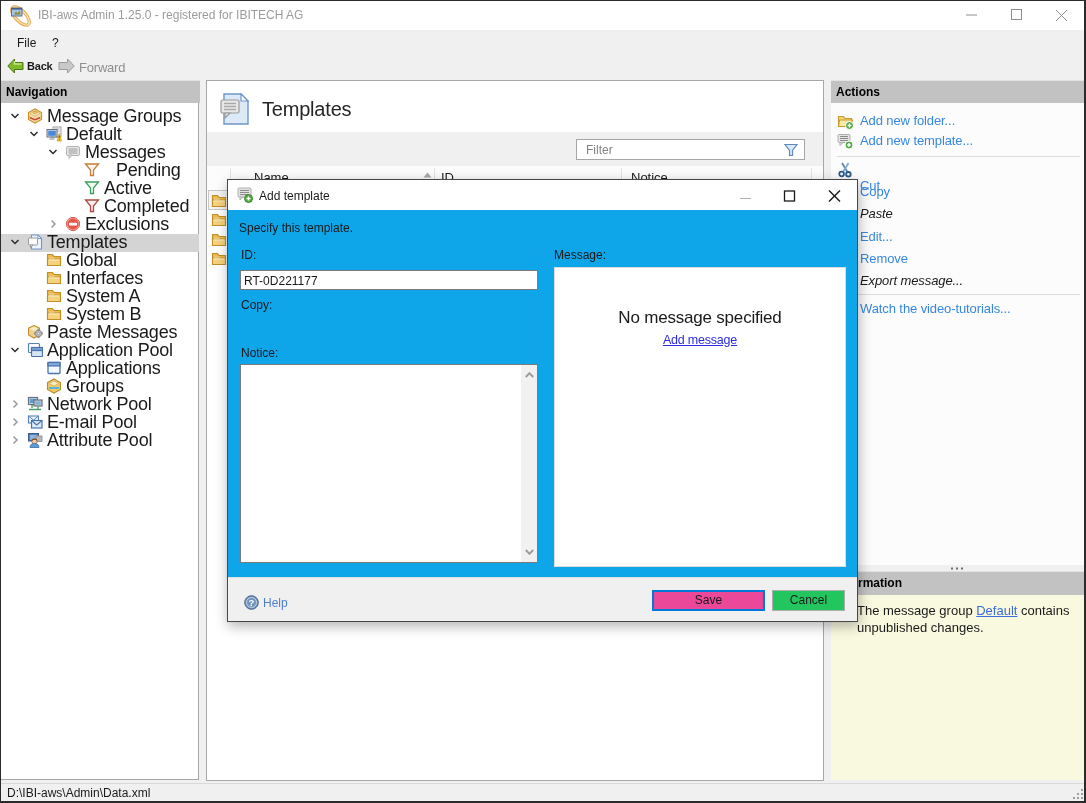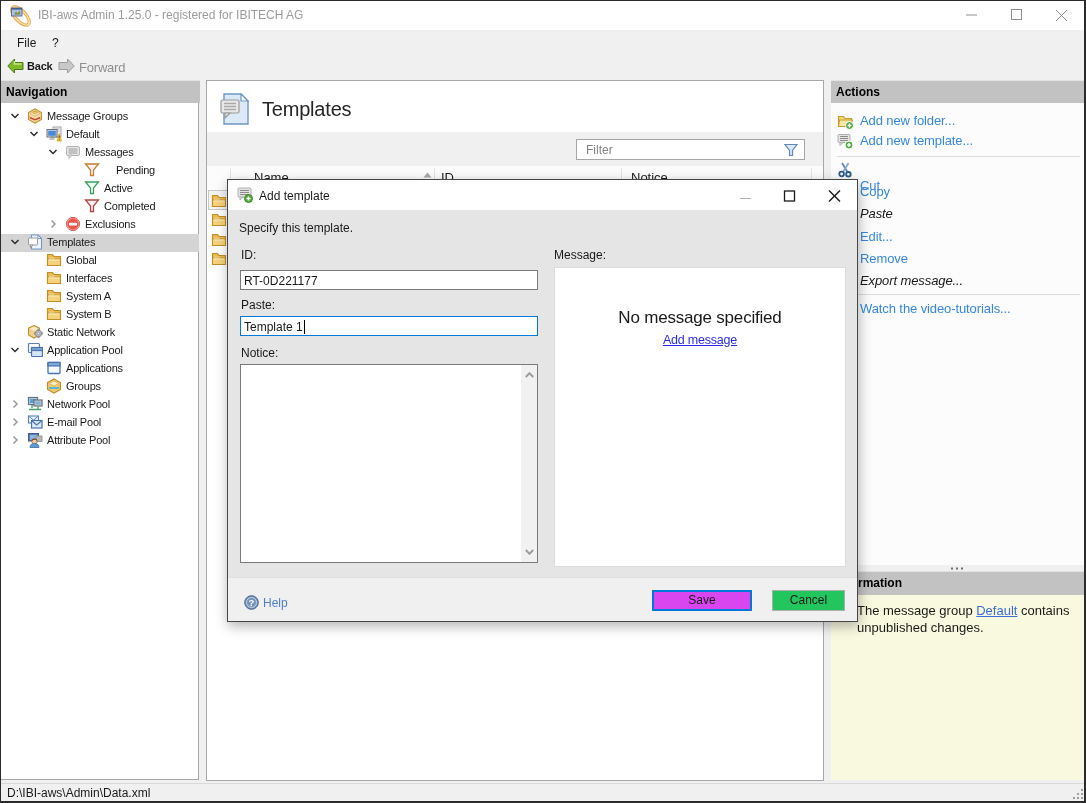--- a/index.html
+++ b/index.html
@@ -16,42 +16,42 @@
 #navheader { left:1px; top:80px; width:199px; height:23px; background:#c2c2c2; border-top:1px solid #e3e3e3; }
 .phead { font-weight:bold; font-size:12px; color:#000; padding:4px 0 0 5px; }
 #navpanel { left:1px; top:103px; width:198px; height:677px; background:#fff; border-right:1px solid #a7a7a7; border-bottom:1px solid #a7a7a7; }
 #content { left:206px; top:80px; width:618px; height:701px; background:#fff; border:1px solid #a7a7a7; }
 #actheader { left:831px; top:80px; width:254px; height:23px; background:#c2c2c2; border-top:1px solid #e3e3e3; }
 #actpanel { left:831px; top:103px; width:254px; height:462px; background:#fcfcfc; }
 #infoheader { left:831px; top:571px; width:254px; height:24px; background:#c2c2c2; border-top:1px solid #e3e3e3; }
 #infopanel { left:831px; top:595px; width:254px; height:185px; background:#f9f9df; }
 #statusbar { left:1px; top:783px; width:1084px; height:19px; background:#f0f0f0; border-top:1px solid #d9d9d9; }
 
-.trow { position:absolute; height:18px; line-height:18px; font-size:11px; color:#1a1a1a; white-space:nowrap; letter-spacing:-0.2px; }
+.trow { position:absolute; height:18px; line-height:18px; font-size:18px; color:#1a1a1a; white-space:nowrap; letter-spacing:-0.2px; }
 .ticon { position:absolute; width:16px; height:16px; }
 .chev { position:absolute; width:10px; height:10px; }
 
 #ctitle { left:262px; top:98px; font-size:20px; color:#262626; letter-spacing:-0.2px; }
 #filterband { left:207px; top:132px; width:616px; height:34px; background:#f0f0f0; }
 #filterbox { left:576px; top:139px; width:229px; height:21px; background:#fff; border:1px solid #a6a6a6; }
 #theader { left:207px; top:166px; width:616px; height:24px; background:#fcfcfc; }
 .hcol { position:absolute; top:4px; font-size:13px; color:#1a1a1a; }
 .hdiv { position:absolute; top:168px; width:1px; height:22px; background:#e2e2e2; }
 
 .alink { position:absolute; left:860px; font-size:13px; color:#3787e0; white-space:nowrap; letter-spacing:-0.1px; }
 .alink.dis { color:#1a1a1a;font-style:italic; }
 .asep { position:absolute; left:837px; width:243px; height:1px; background:#dcdcdc; }
 
 #dialog { left:227px; top:179px; width:631px; height:443px; background:#fff; border:1px solid #474747; box-shadow:1px 4px 12px rgba(0,0,0,0.30); z-index:20; }
 #dlg-title { position:absolute; left:0; top:0; width:100%; height:30px; background:#fff; }
-#dlg-body  { position:absolute; left:0; top:30px; width:100%; height:368px; background:#e5e5e5; }
+#dlg-body  { position:absolute; left:0; top:30px; width:100%; height:368px; background:#0ea5e9; }
 #dlg-foot { position:absolute; left:0; top:397px; width:629px; height:44px; background:#f0f0f0; border-top:1px solid #dfdfdf; }
 .dlabel { position:absolute; font-size:12px; color:#1a1a1a; }
 .dinput { position:absolute; background:#fff; border:1px solid #7a7a7a; font-size:12px; color:#1a1a1a; padding:3px 0 0 3px; }
-#savebtn { position:absolute; left:424px; top:12px; width:100px; height:21px; background:#d946ef; border:2px solid #0078d7; text-align:center; font-size:12px; line-height:17px; }
+#savebtn { position:absolute; left:424px; top:12px; width:113px; height:21px; background:#ec4899; border:2px solid #0078d7; text-align:center; font-size:12px; line-height:17px; }
 #cancelbtn { position:absolute; left:544px; top:12px; width:73px; height:21px; background:#22c55e; border:1px solid #adadad; text-align:center; font-size:12px; line-height:19px; }
 </style>
 </head>
 <body>
 
 <div class="abs" id="titlebar"></div>
 <div class="abs" id="title-text">IBI-aws Admin 1.25.0 - registered for IBITECH AG</div>
 <svg class="abs" style="left:9px;top:5px" width="22" height="22" viewBox="0 0 22 22">
   <ellipse cx="11.5" cy="11" rx="11.5" ry="5.2" fill="none" stroke="#e8a33d" stroke-width="3.2" transform="rotate(47 11.5 11)"></ellipse>
   <ellipse cx="11.5" cy="11" rx="11.5" ry="5.2" fill="none" stroke="#f9e3b8" stroke-width="1.4" transform="rotate(47 11.5 11)"></ellipse>
@@ -189,21 +189,21 @@
       <path d="M2.5 4.8 L7 2.8 L11.5 4.8 L7 7 Z" fill="#f8ecca"></path>
       <circle cx="11.5" cy="9.5" r="3.2" fill="#c9c9c9" stroke="#8a8a8a" stroke-width="1"></circle>
       <circle cx="11.5" cy="9.5" r="1.2" fill="#f2f2f2" stroke="#8a8a8a" stroke-width="0.8"></circle>
       <g fill="#c9c9c9" stroke="#8a8a8a" stroke-width="0.7">
         <rect x="10.8" y="5.2" width="1.4" height="1.6"></rect>
         <rect x="10.8" y="12.2" width="1.4" height="1.6"></rect>
         <rect x="7.3" y="8.7" width="1.6" height="1.4"></rect>
         <rect x="14.1" y="8.7" width="1.6" height="1.4"></rect>
       </g>
     </svg>
-    <div class="trow" style="left:47px;top:323px;">Static Network</div>
+    <div class="trow" style="left:47px;top:323px;">Paste Messages</div>
     <svg class="abs chev" style="left:10px;top:345px" width="10" height="10" viewBox="0 0 10 10">
       <path d="M1.5 3 L5 6.5 L8.5 3" fill="none" stroke="#2b2b2b" stroke-width="1.5"></path>
     </svg>
     <svg class="abs ticon" style="left:27px;top:342px" width="16" height="16" viewBox="0 0 16 16">
       <rect x="1.5" y="1.5" width="11" height="9" rx="1" fill="#fff" stroke="#5a83b8" stroke-width="1.2"></rect>
       <rect x="4.5" y="5.5" width="11" height="9" rx="1" fill="#d6e5f4" stroke="#4a74ad" stroke-width="1.2"></rect>
       <rect x="4.5" y="5.5" width="11" height="3" fill="#7ba4d4" stroke="#4a74ad" stroke-width="1.2"></rect>
     </svg>
     <div class="trow" style="left:47px;top:341px;">Application Pool</div>
     <svg class="abs ticon" style="left:46px;top:360px" width="16" height="16" viewBox="0 0 16 16">
@@ -396,22 +396,21 @@
   <svg style="position:absolute;left:503px;top:9px" width="120" height="14" viewBox="0 0 120 14">
     <line x1="9" y1="9.5" x2="20" y2="9.5" stroke="#b0b0b0" stroke-width="1"></line>
     <rect x="53.5" y="2" width="10" height="10" fill="none" stroke="#1a1a1a" stroke-width="1.3"></rect>
     <line x1="98" y1="1.5" x2="109" y2="12.5" stroke="#1a1a1a" stroke-width="1.4"></line>
     <line x1="109" y1="1.5" x2="98" y2="12.5" stroke="#1a1a1a" stroke-width="1.4"></line>
   </svg>
   <div id="dlg-body">
     <div class="dlabel" style="left:11px;top:11px;">Specify this template.</div>
     <div class="dlabel" style="left:13px;top:38px;">ID:</div>
     <div class="dinput" style="left:12px;top:60px;width:298px;height:20px;">RT-0D221177</div>
-    <div class="dlabel" style="left:13px;top:88px;">Paste:</div>
-    <div class="dinput" style="left:12px;top:106px;width:298px;height:20px;border:1px solid #0078d7;">Template 1<span style="border-left:1px solid #000;margin-left:1px;"></span></div>
+    <div class="dlabel" style="left:13px;top:88px;">Copy:</div>
     <div class="dlabel" style="left:13px;top:136px;">Notice:</div>
     <div class="dinput" style="left:12px;top:154px;width:298px;height:199px;"></div>
 
     <div style="position:absolute;left:293px;top:155px;width:16px;height:197px;background:#f1f1f1;">
       <svg style="position:absolute;left:4px;top:7px" width="9" height="6" viewBox="0 0 9 6">
           <path d="M0.8 5 L4.5 1.2 L8.2 5" fill="none" stroke="#9a9a9a" stroke-width="1.9"></path>
         </svg>
       <svg style="position:absolute;left:4px;bottom:7px" width="9" height="6" viewBox="0 0 9 6">
           <path d="M0.8 1 L4.5 4.8 L8.2 1" fill="none" stroke="#9a9a9a" stroke-width="1.9"></path>
         </svg>

